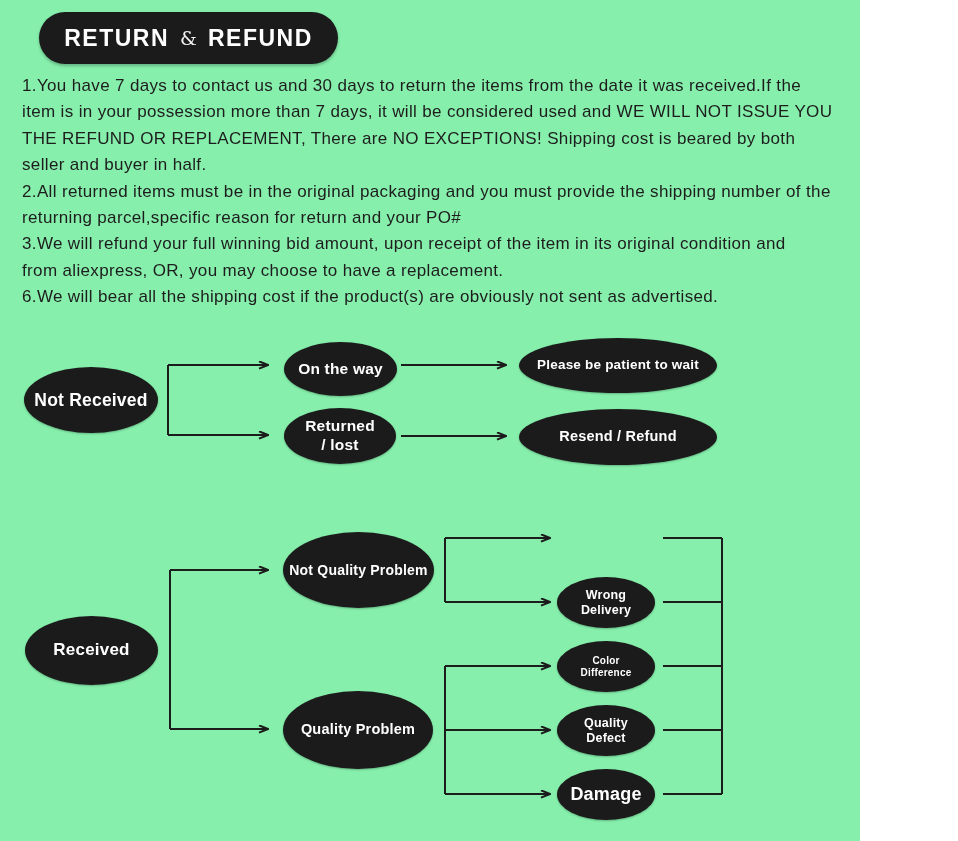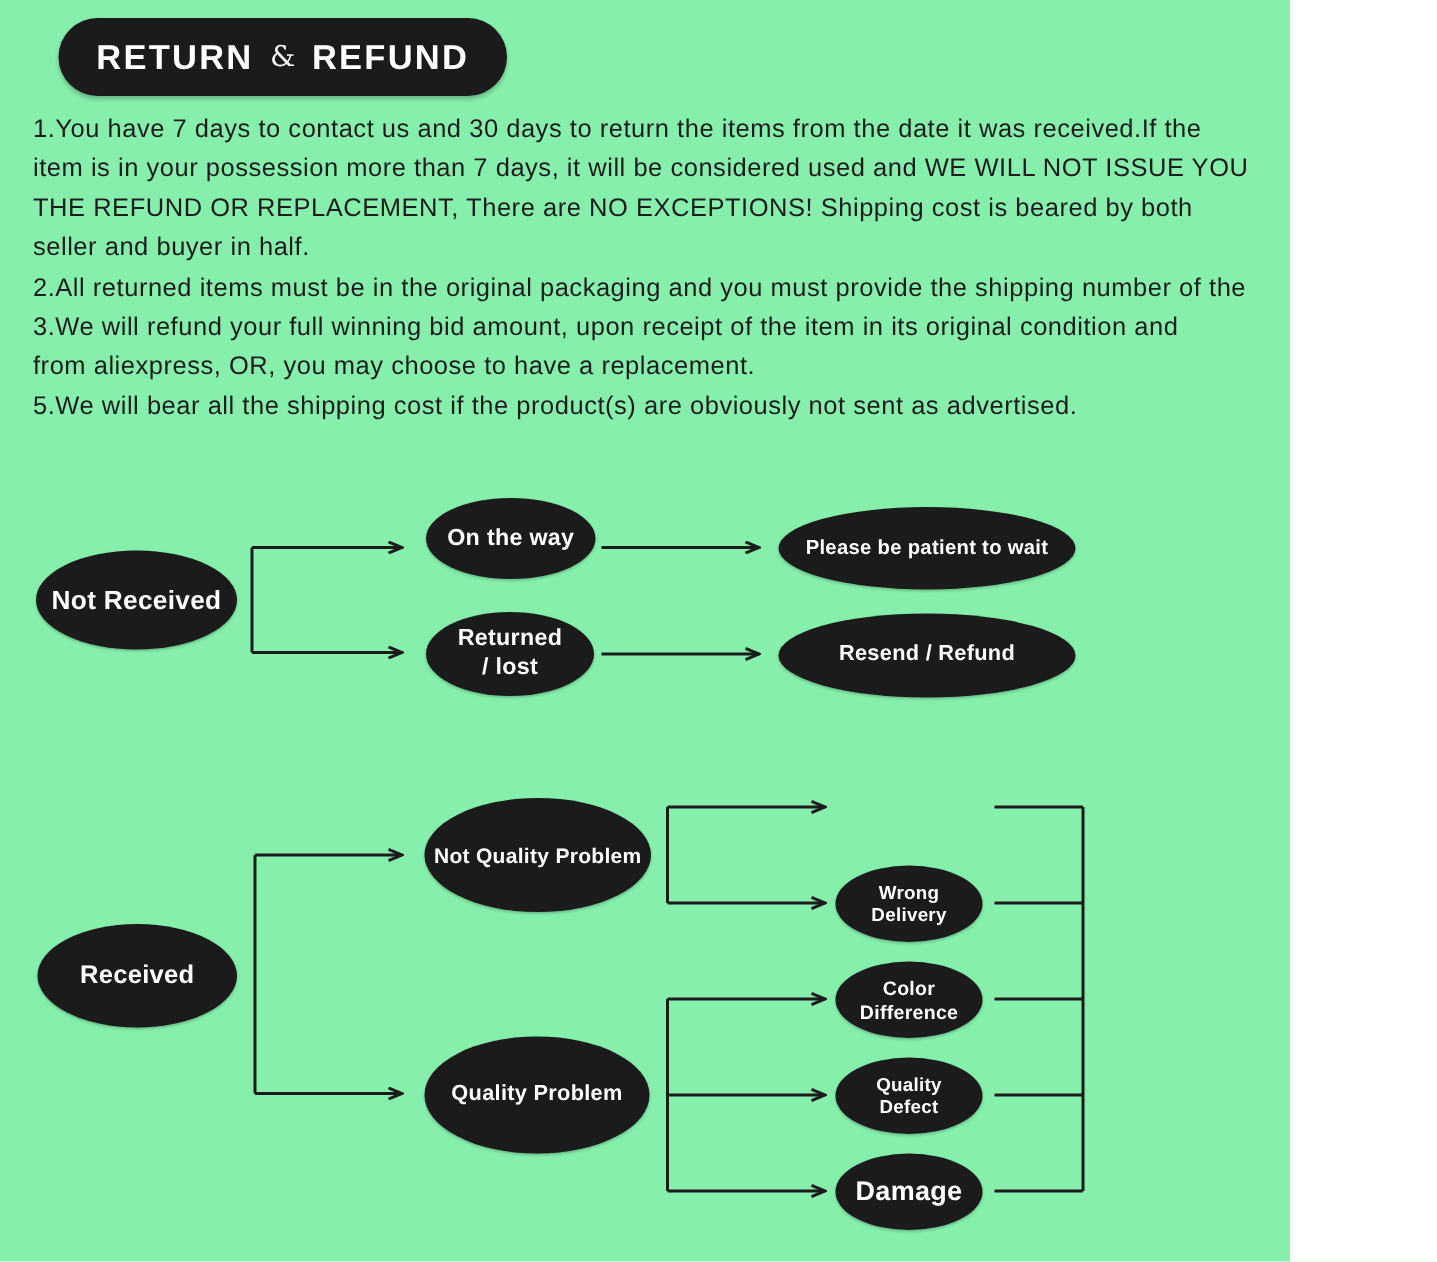--- a/index.html
+++ b/index.html
@@ -61,30 +61,30 @@
     display: flex;
     align-items: center;
     justify-content: center;
     text-align: center;
     white-space: pre-line;
     line-height: 1.2;
     letter-spacing: 0.2px;
     box-shadow: 0 1px 2px rgba(0,0,0,0.25);
   }
   .n-not-received        { left: 24px;  top: 367px; width: 134px; height: 66px; font-size: 17.5px; }
-  .n-on-the-way          { left: 284px; top: 332px; width: 113px; height: 54px; font-size: 15.5px; }
+  .n-on-the-way          { left: 284px; top: 342px; width: 113px; height: 54px; font-size: 15.5px; }
   .n-returned-lost       { left: 284px; top: 408px; width: 112px; height: 56px; font-size: 15.5px; }
   .n-please-wait         { left: 519px; top: 338px; width: 198px; height: 55px; font-size: 13.5px; }
   .n-resend-refund       { left: 519px; top: 409px; width: 198px; height: 56px; font-size: 14.5px; }
   .n-received            { left: 25px;  top: 616px; width: 133px; height: 69px; font-size: 17px; }
   .n-not-quality-problem { left: 283px; top: 532px; width: 151px; height: 76px; font-size: 14px; }
   .n-quality-problem     { left: 283px; top: 691px; width: 150px; height: 78px; font-size: 14.5px; }
   .n-not-fit             { left: 557px; top: 513px; width: 98px;  height: 50px; font-size: 13px; }
   .n-wrong-delivery      { left: 557px; top: 577px; width: 98px;  height: 51px; font-size: 12.5px; }
-  .n-color-difference    { left: 557px; top: 641px; width: 98px;  height: 51px; font-size: 13px; }
+  .n-color-difference    { left: 557px; top: 641px; width: 98px;  height: 51px; font-size: 10px; }
   .n-quality-defect      { left: 557px; top: 705px; width: 98px;  height: 51px; font-size: 12.5px; }
   .n-damage              { left: 557px; top: 769px; width: 98px;  height: 51px; font-size: 18px; }
   .n-resend-refund-discount { left: 731px; top: 640px; width: 212px; height: 53px; font-size: 13.5px; letter-spacing: 0.1px; }
 
   .connectors {
     position: absolute;
     left: 0; top: 0;
     width: 958px; height: 841px;
   }
   .connectors path {
@@ -103,23 +103,24 @@
     <span class="amp">&amp;</span>
     <span class="w">REFUND</span>
   </div>
 
   <div class="policy">
     <div>1.You have 7 days to contact us and 30 days to return the items from the date it was received.If the</div>
     <div>item is in your possession more than 7 days, it will be considered used and WE WILL NOT ISSUE YOU</div>
     <div>THE REFUND OR REPLACEMENT, There are NO EXCEPTIONS! Shipping cost is beared by both</div>
     <div>seller and buyer in half.</div>
     <div>2.All returned items must be in the original packaging and you must provide the shipping number of the</div>
+    <div>returning parcel,specific reason for return and your PO#</div>
     <div>3.We will refund your full winning bid amount, upon receipt of the item in its original condition and</div>
     <div>from aliexpress, OR, you may choose to have a replacement.</div>
-    <div>5.We will bear all the shipping cost if the product(s) are obviously not sent as advertised.</div>
+    <div>6.We will bear all the shipping cost if the product(s) are obviously not sent as advertised.</div>
   </div>
 
   <svg class="connectors" viewBox="0 0 958 841" xmlns="http://www.w3.org/2000/svg">
     <defs>
       <marker id="arrow" viewBox="0 0 11 9" refX="10" refY="4.5" markerWidth="11" markerHeight="9" markerUnits="userSpaceOnUse" orient="auto">
         <path d="M1,0.8 L10,4.5 L1,8.2" fill="none" stroke="#1c1c1c" stroke-width="1.8"></path>
       </marker>
     </defs>
 
     <path d="M168,365 V435"></path>

